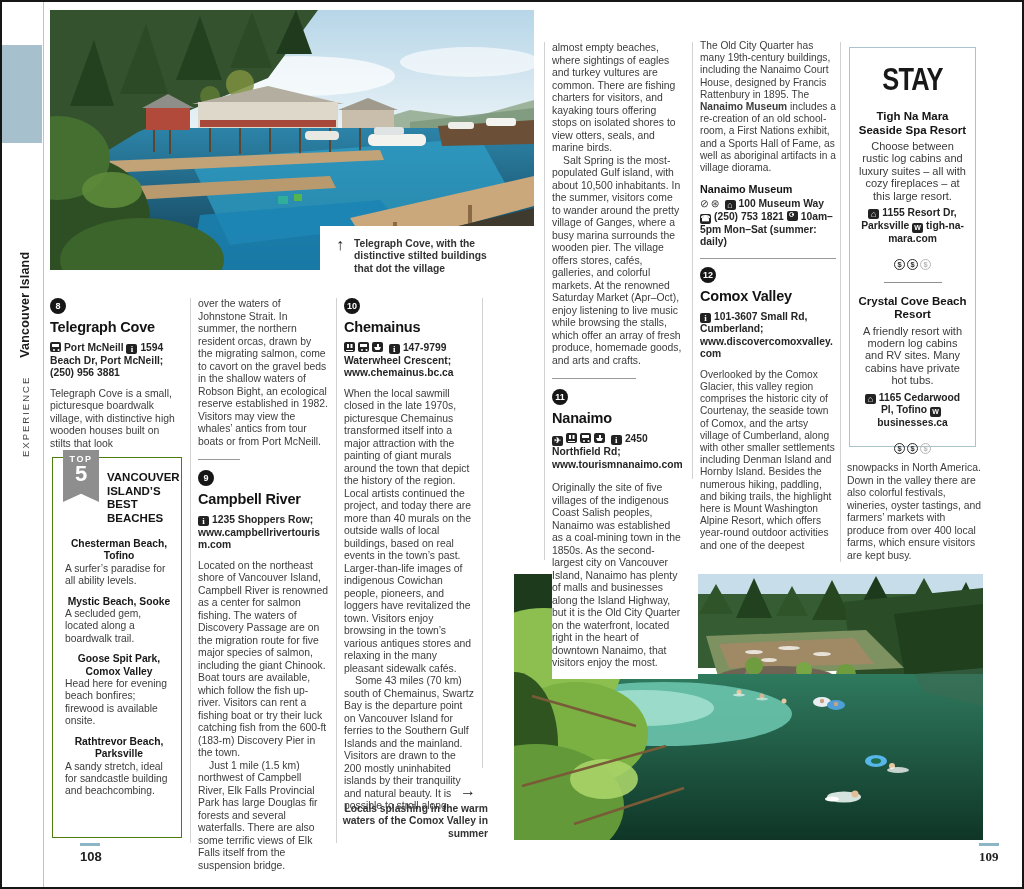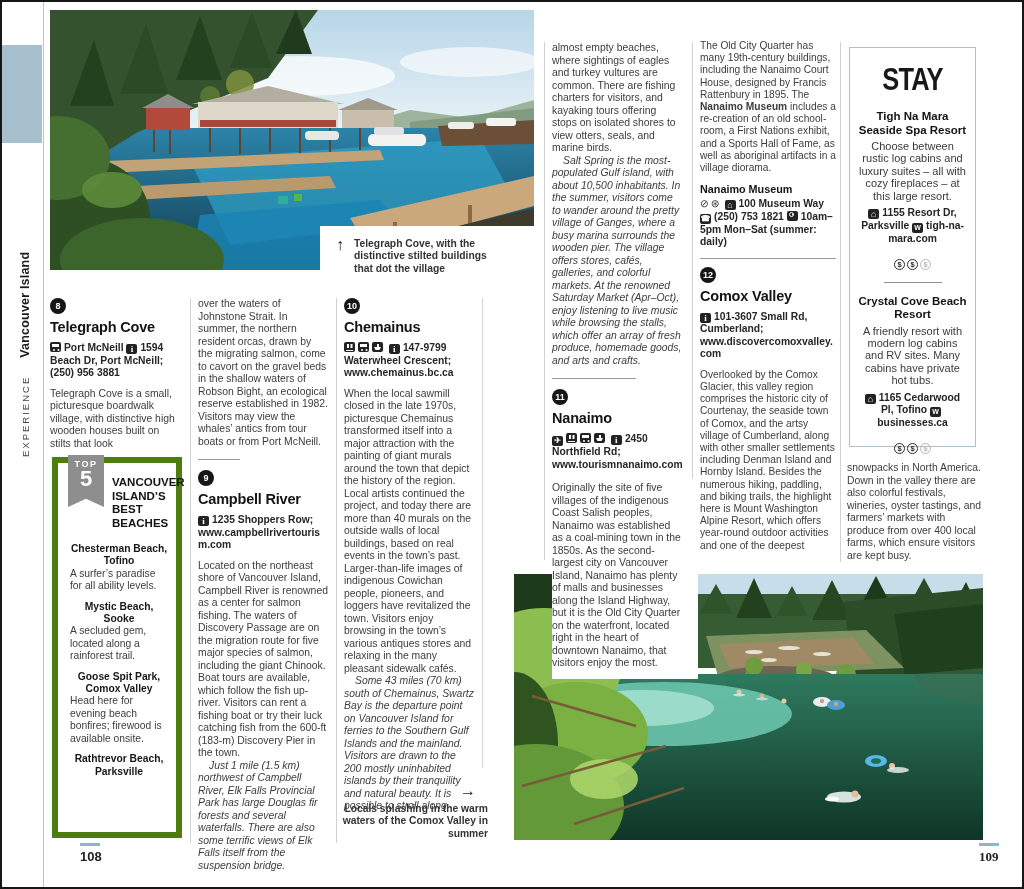--- a/index.html
+++ b/index.html
@@ -46,21 +46,21 @@
   .vr5{left:690px;top:40px;height:520px;}
   .vr6{left:838px;top:40px;height:520px;}
 
   .sec-circle{width:16px;height:16px;border-radius:50%;background:#161616;color:#fff;
               font-size:9px;font-weight:bold;display:flex;align-items:center;
               justify-content:center;margin:0 0 5px;}
   .sec-title{font-size:14.5px;font-weight:bold;color:#141414;margin:0 0 7px;letter-spacing:-.2px;}
   .info{font-size:10.3px;line-height:12.5px;font-weight:bold;color:#262626;
         margin:0 0 8px;overflow-wrap:anywhere;}
   .b{font-size:10.4px;line-height:12.5px;color:#3c3c3c;margin:0;}
-  .b + .b{text-indent:11px;font-style:italic;}
+  .b + .b{text-indent:11px;}
   .c5 .b{font-size:10.2px;line-height:12.2px;}
   .divider{height:1px;background:#9a9a9a;width:42px;margin:11px 0 10px;}
   .divider.mid{width:84px;}
   .divider.full{width:100%;margin:9px 0 8px;}
   .subhead{font-size:10.8px;font-weight:bold;color:#141414;margin:9px 0 2px;}
   .white-back{background:#fff;padding:3px 14px 9px 0;margin-right:-14px;}
 
   
   .ic{display:inline-block;width:11px;height:10px;background:#222;border-radius:2px;
       position:relative;vertical-align:-1px;margin-right:3px;color:#fff;text-align:center;
@@ -78,21 +78,21 @@
   .ic-train::after{content:"";position:absolute;left:2px;bottom:1.5px;width:7px;height:1px;background:#fff;}
   .ic-ferry::before{content:"";position:absolute;left:2px;right:2px;bottom:2px;height:3px;background:#fff;
                     clip-path:polygon(0 0,100% 0,78% 100%,22% 100%);}
   .ic-ferry::after{content:"";position:absolute;left:5px;top:1.5px;width:1.5px;height:3px;background:#fff;}
   .ic-clock::before{content:"";position:absolute;left:2px;top:1.5px;width:5px;height:5px;
                     border:1px solid #fff;border-radius:50%;box-sizing:border-box;}
   .ic-clock::after{content:"";position:absolute;left:5px;top:3.5px;width:2px;height:1px;background:#fff;}
   .circ{display:inline-block;font-size:10.5px;color:#3d3d3d;margin-right:2px;font-weight:normal;}
 
   
-  .top5{position:absolute;left:50px;top:455px;width:130px;height:381px;border:6px solid #4d7c0f;
+  .top5{position:absolute;left:50px;top:455px;width:130px;height:381px;border:1px solid #4d7c0f;
         box-sizing:border-box;padding:13px 8px 0 12px;background:#fff;}
   .badge{position:absolute;left:10px;top:-8px;width:36px;height:52px;background:#8e8e8e;
          clip-path:polygon(0 0,100% 0,100% 100%,50% 84%,0 100%);color:#fff;text-align:center;}
   .badge .t{display:block;font-size:9px;font-weight:bold;letter-spacing:1.5px;margin-top:4px;}
   .badge .n{display:block;font-size:22px;font-weight:bold;line-height:20px;}
   .top5 h4{margin:0 0 13px 42px;font-size:11.5px;line-height:13.5px;font-weight:bold;color:#141414;}
   .item{margin-bottom:8px;}
   .item .nm{font-size:10.3px;line-height:12.4px;font-weight:bold;color:#171717;text-align:center;}
   .item .ds{font-size:10.3px;line-height:12.4px;color:#3c3c3c;}
 
@@ -224,28 +224,29 @@
       <span class="t">TOP</span>
       <span class="n">5</span>
     </div>
     <h4>VANCOUVER ISLAND’S BEST BEACHES</h4>
     <div class="item">
       <div class="nm">Chesterman Beach, Tofino</div>
       <div class="ds">A surfer’s paradise for all ability levels.</div>
     </div>
     <div class="item">
       <div class="nm">Mystic Beach, Sooke</div>
-      <div class="ds">A secluded gem, located along a rainforest trail.</div>
+      <div class="ds">A secluded gem, located along a boardwalk trail.</div>
     </div>
     <div class="item">
       <div class="nm">Goose Spit Park, Comox Valley</div>
       <div class="ds">Head here for evening beach bonfires; firewood is available onsite.</div>
     </div>
     <div class="item">
       <div class="nm">Rathtrevor Beach, Parksville</div>
+      <div class="ds">A sandy stretch, ideal for sandcastle building and beachcombing.</div>
     </div>
   </aside>
 
   <div class="col c2">
     <p class="b">over the waters of Johnstone Strait. In summer, the northern resident orcas, drawn by the migrating salmon, come to cavort on the gravel beds in the shallow waters of Robson Bight, an ecological reserve established in 1982. Visitors may view the whales’ antics from tour boats or from Port McNeill.</p>
     <div class="divider"></div>
     <div class="sec-circle">9</div>
     <h3 class="sec-title">Campbell River</h3>
     <p class="info">
       <span class="ic ic-info">i</span><span>1235 Shoppers Row; www.campbellrivertourism.com</span>

